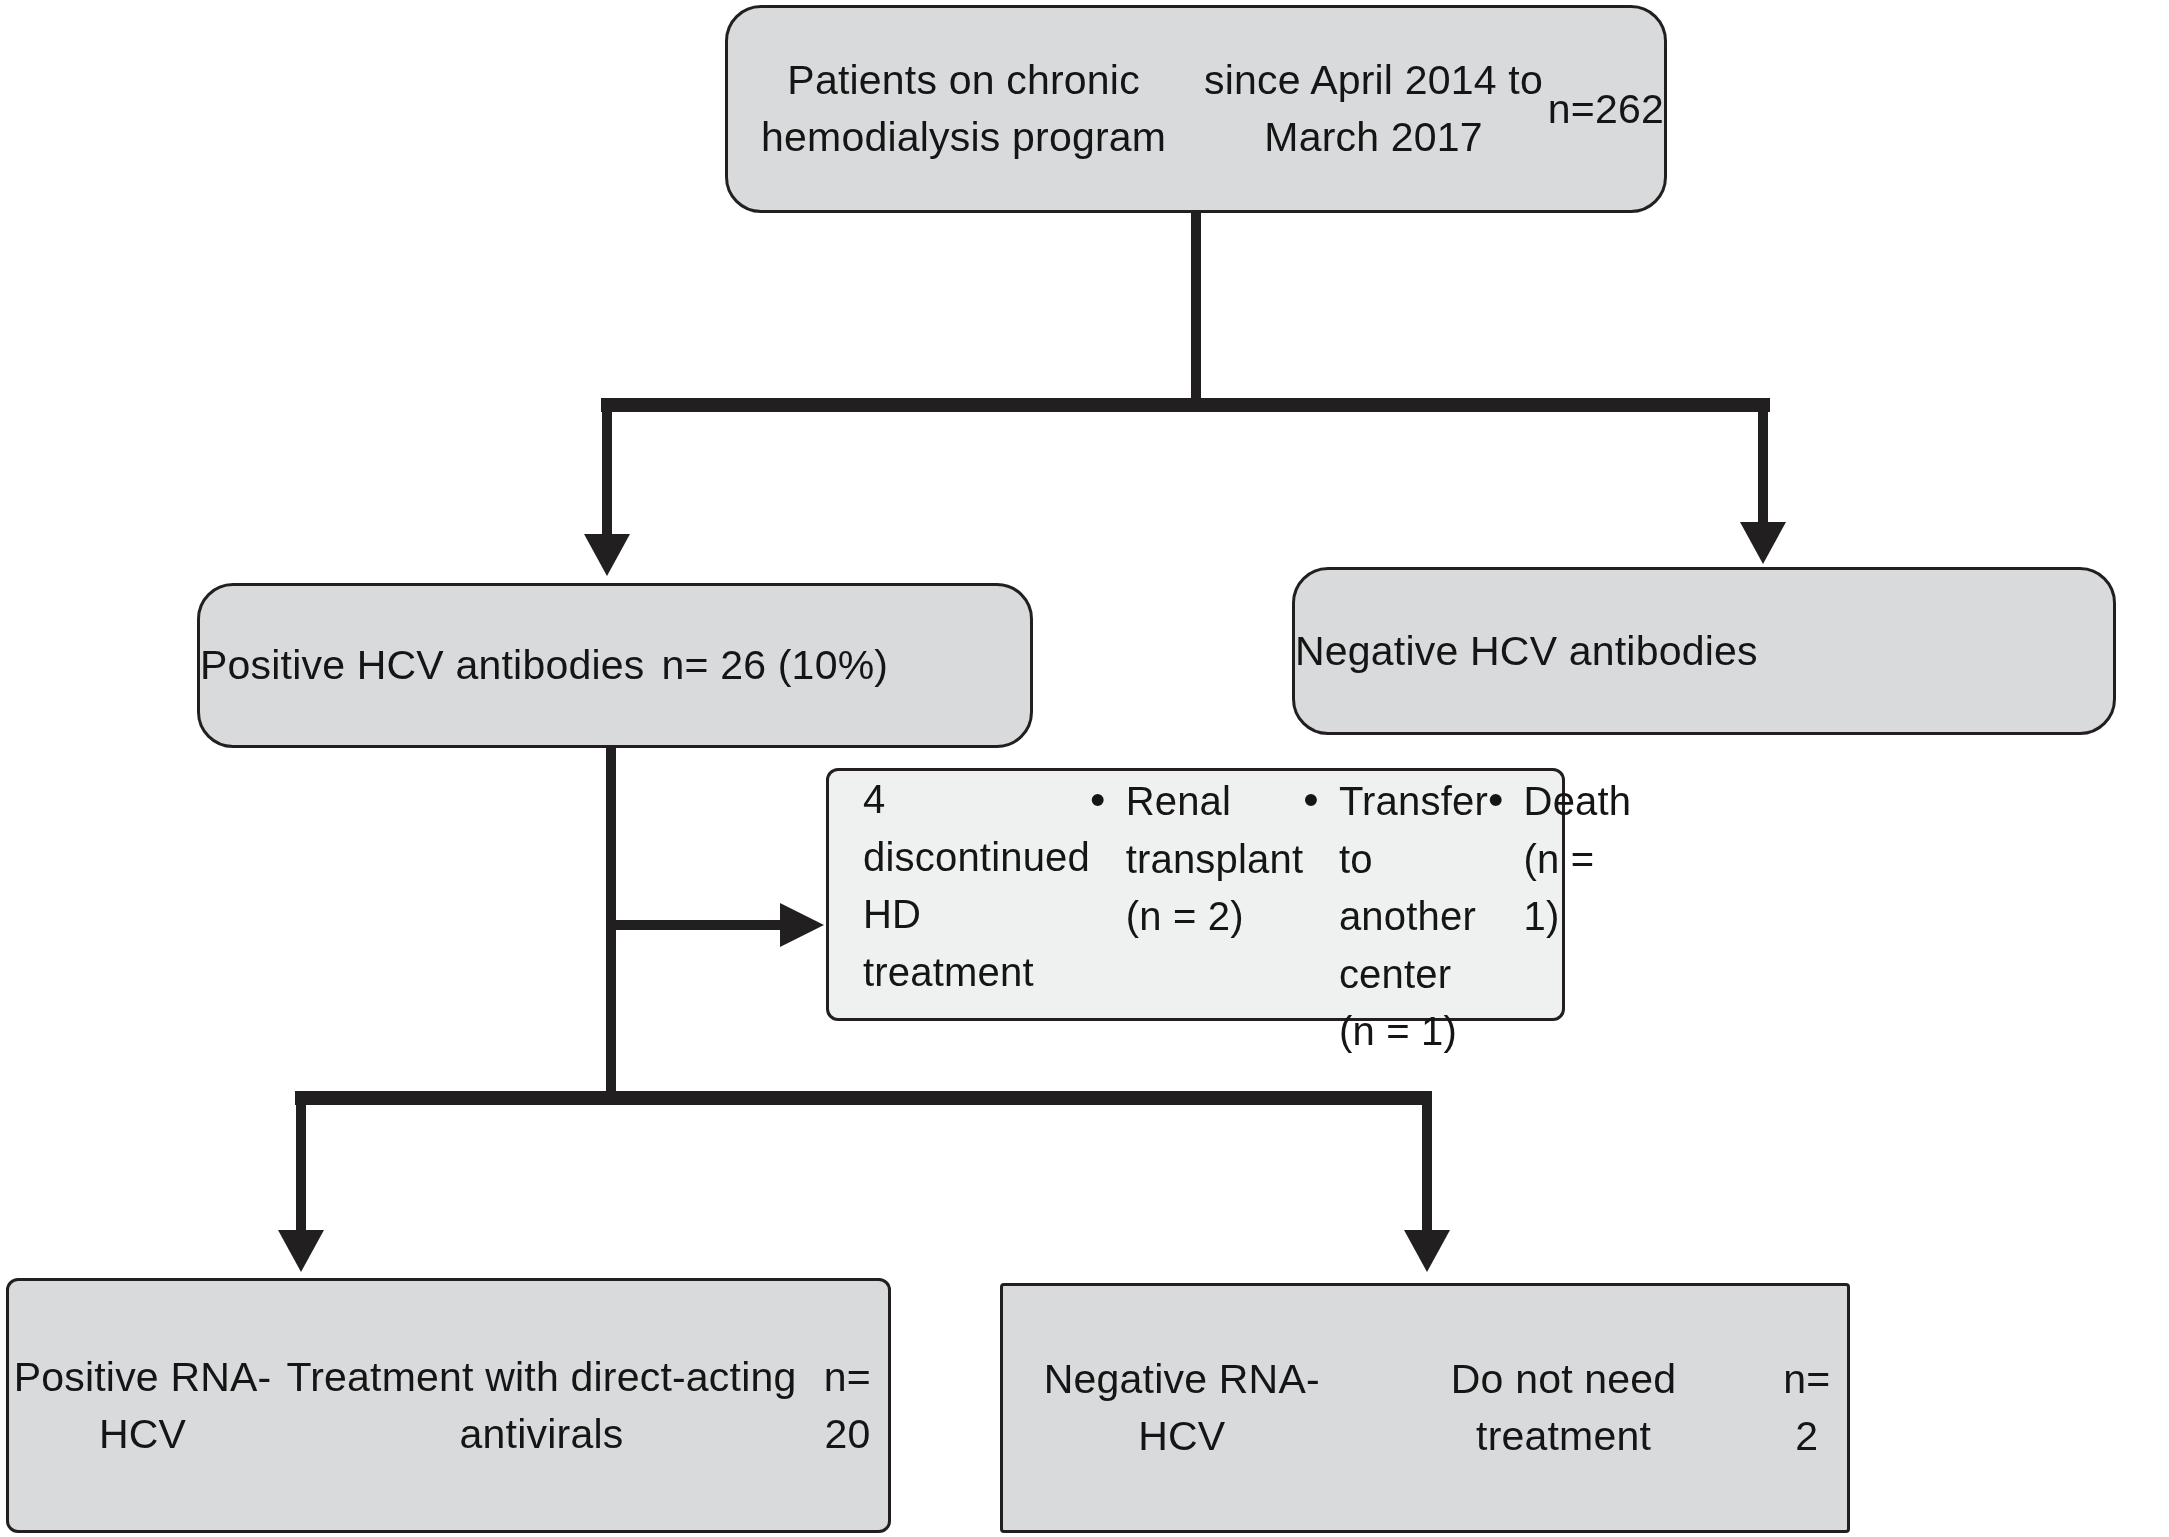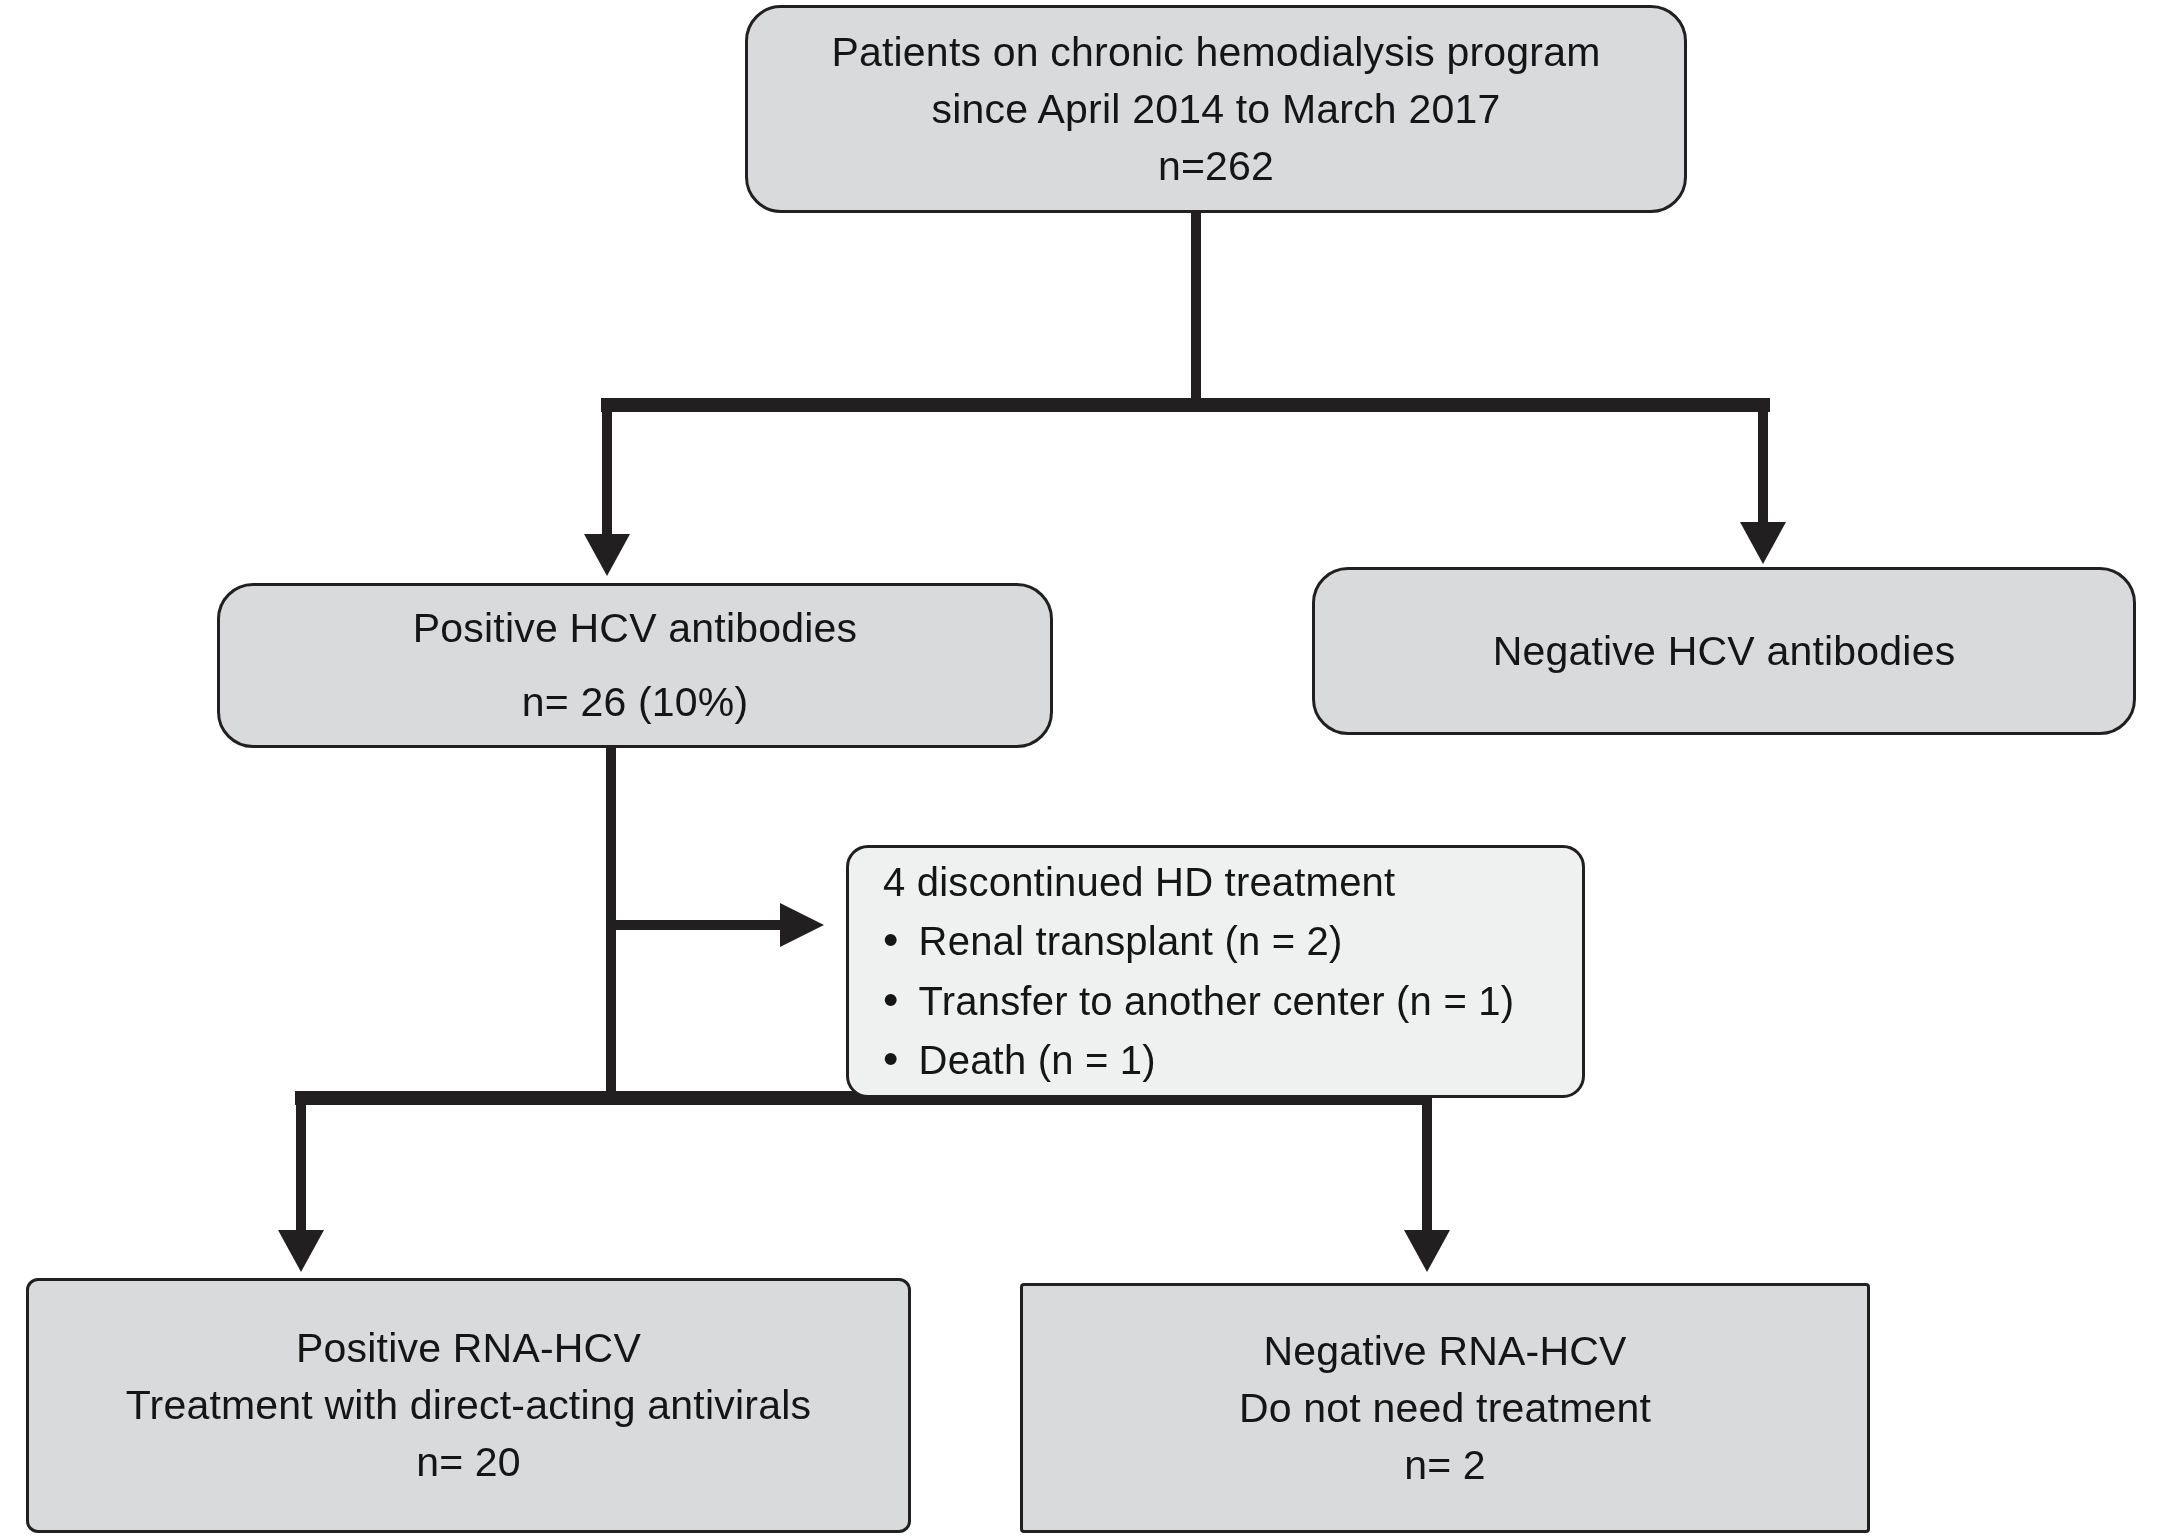--- a/index.html
+++ b/index.html
@@ -21,33 +21,32 @@
     position:absolute;left:0;top:0;width:2169px;height:1537px;
   }
   .connectors line{stroke:var(--line-color);}
   .connectors polygon{fill:var(--line-color);stroke:none;}
   .node{
     position:absolute;
     box-sizing:border-box;
     background:var(--node-fill);
     border:3.5px solid var(--line-color);
     border-radius:36px;
-    display:flex;flex-direction:column;justify-content:center;align-items:center;
+    display:flex;flex-direction:row;align-items:center;
     text-align:center;
     font-size:41px;line-height:57px;
     letter-spacing:0.2px;
-    margin-left:20px;
   }
   #node-root{left:725px;top:5px;width:942px;height:208px;}
   #node-pos-ab{left:197px;top:583px;width:836px;height:165px;gap:17px;}
   #node-neg-ab{left:1292px;top:567px;width:824px;height:168px;}
   #node-note{
-    left:826px;top:845px;width:739px;height:253px;
+    left:826px;top:768px;width:739px;height:253px;
     background:var(--note-fill);
-    border-radius:22px;
+    border-radius:12px;
     align-items:flex-start;text-align:left;
     padding:0 24px 0 34px;
     font-size:40px;line-height:57.5px;
   }
   #node-pos-rna{left:6px;top:1278px;width:885px;height:255px;border-radius:12px;}
   #node-neg-rna{left:1000px;top:1283px;width:850px;height:250px;border-radius:4px;}
   .note-item{display:flex;align-items:baseline;gap:20px;}
   .note-item .bullet{font-size:44px;}
 </style>
 </head>

